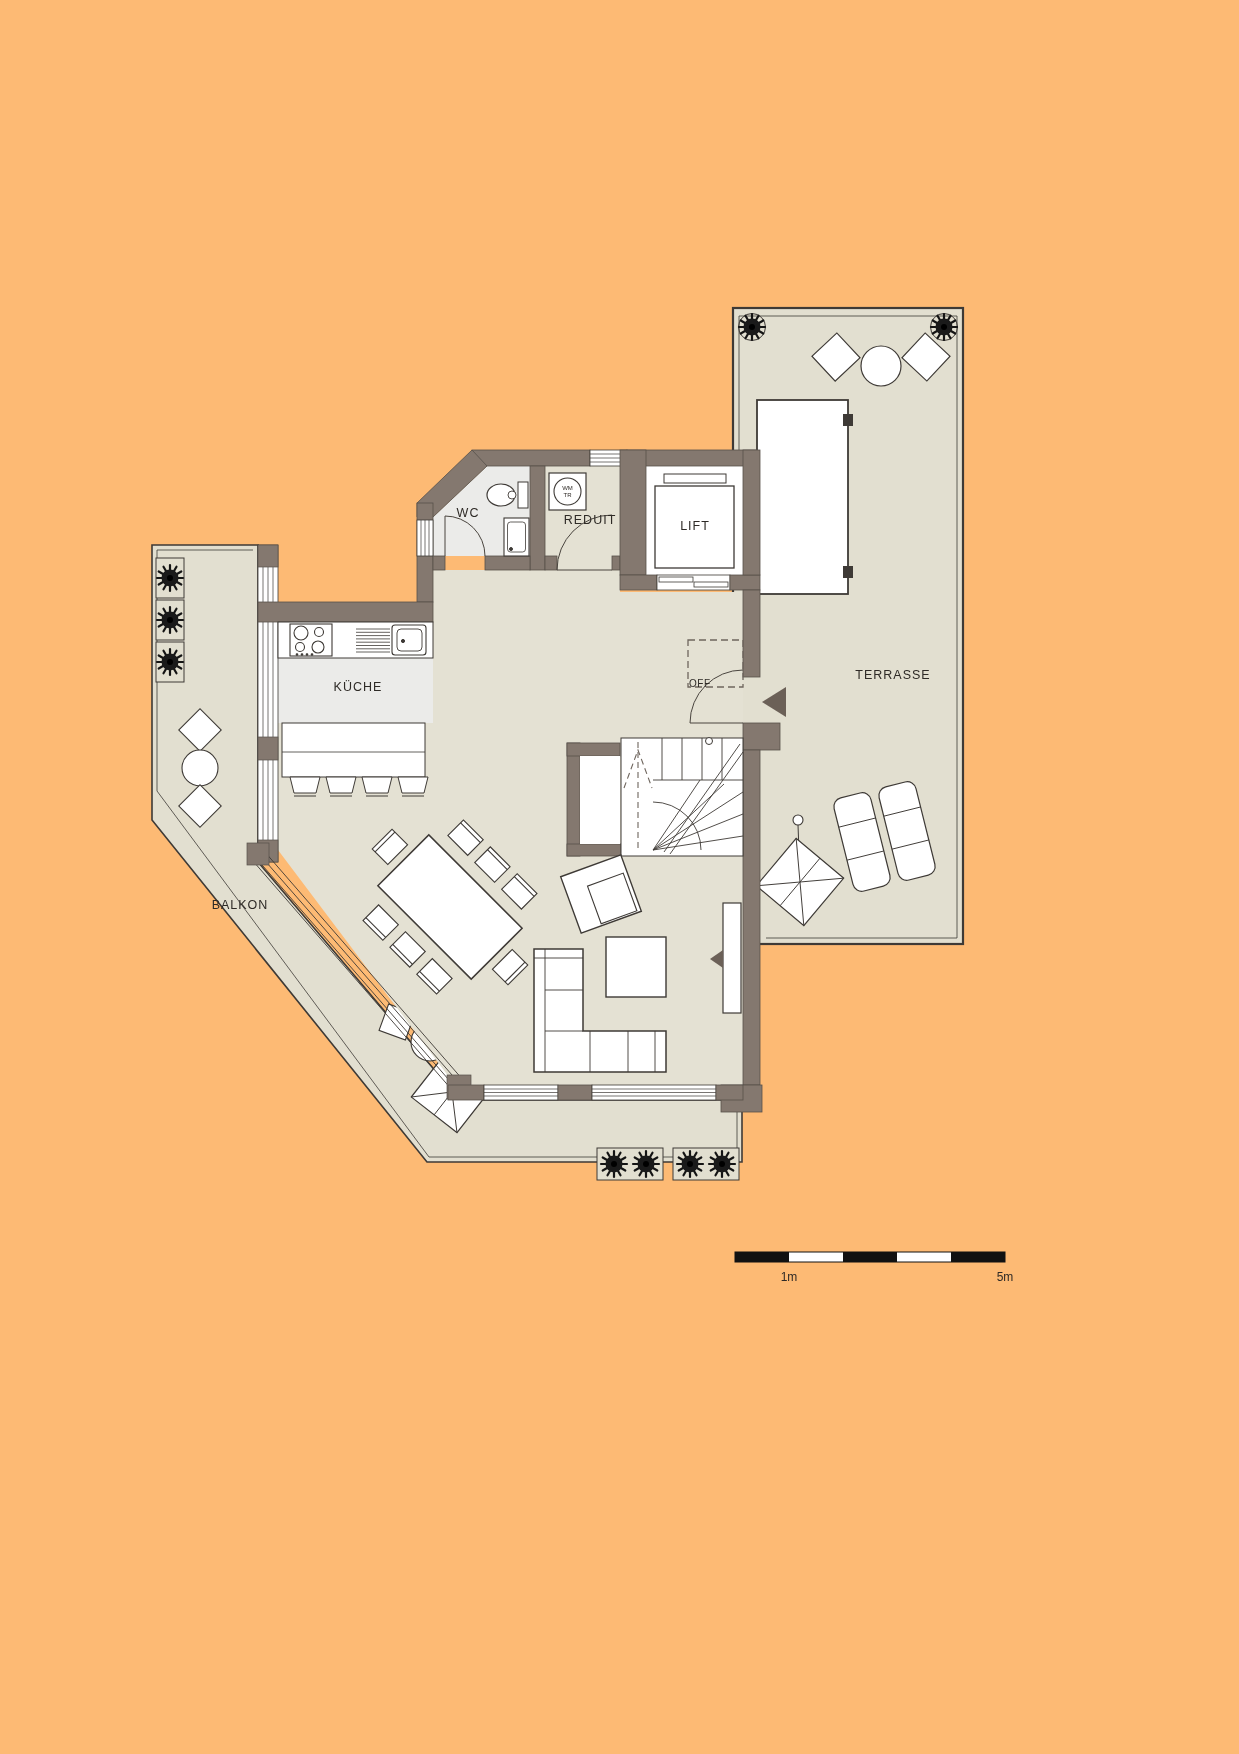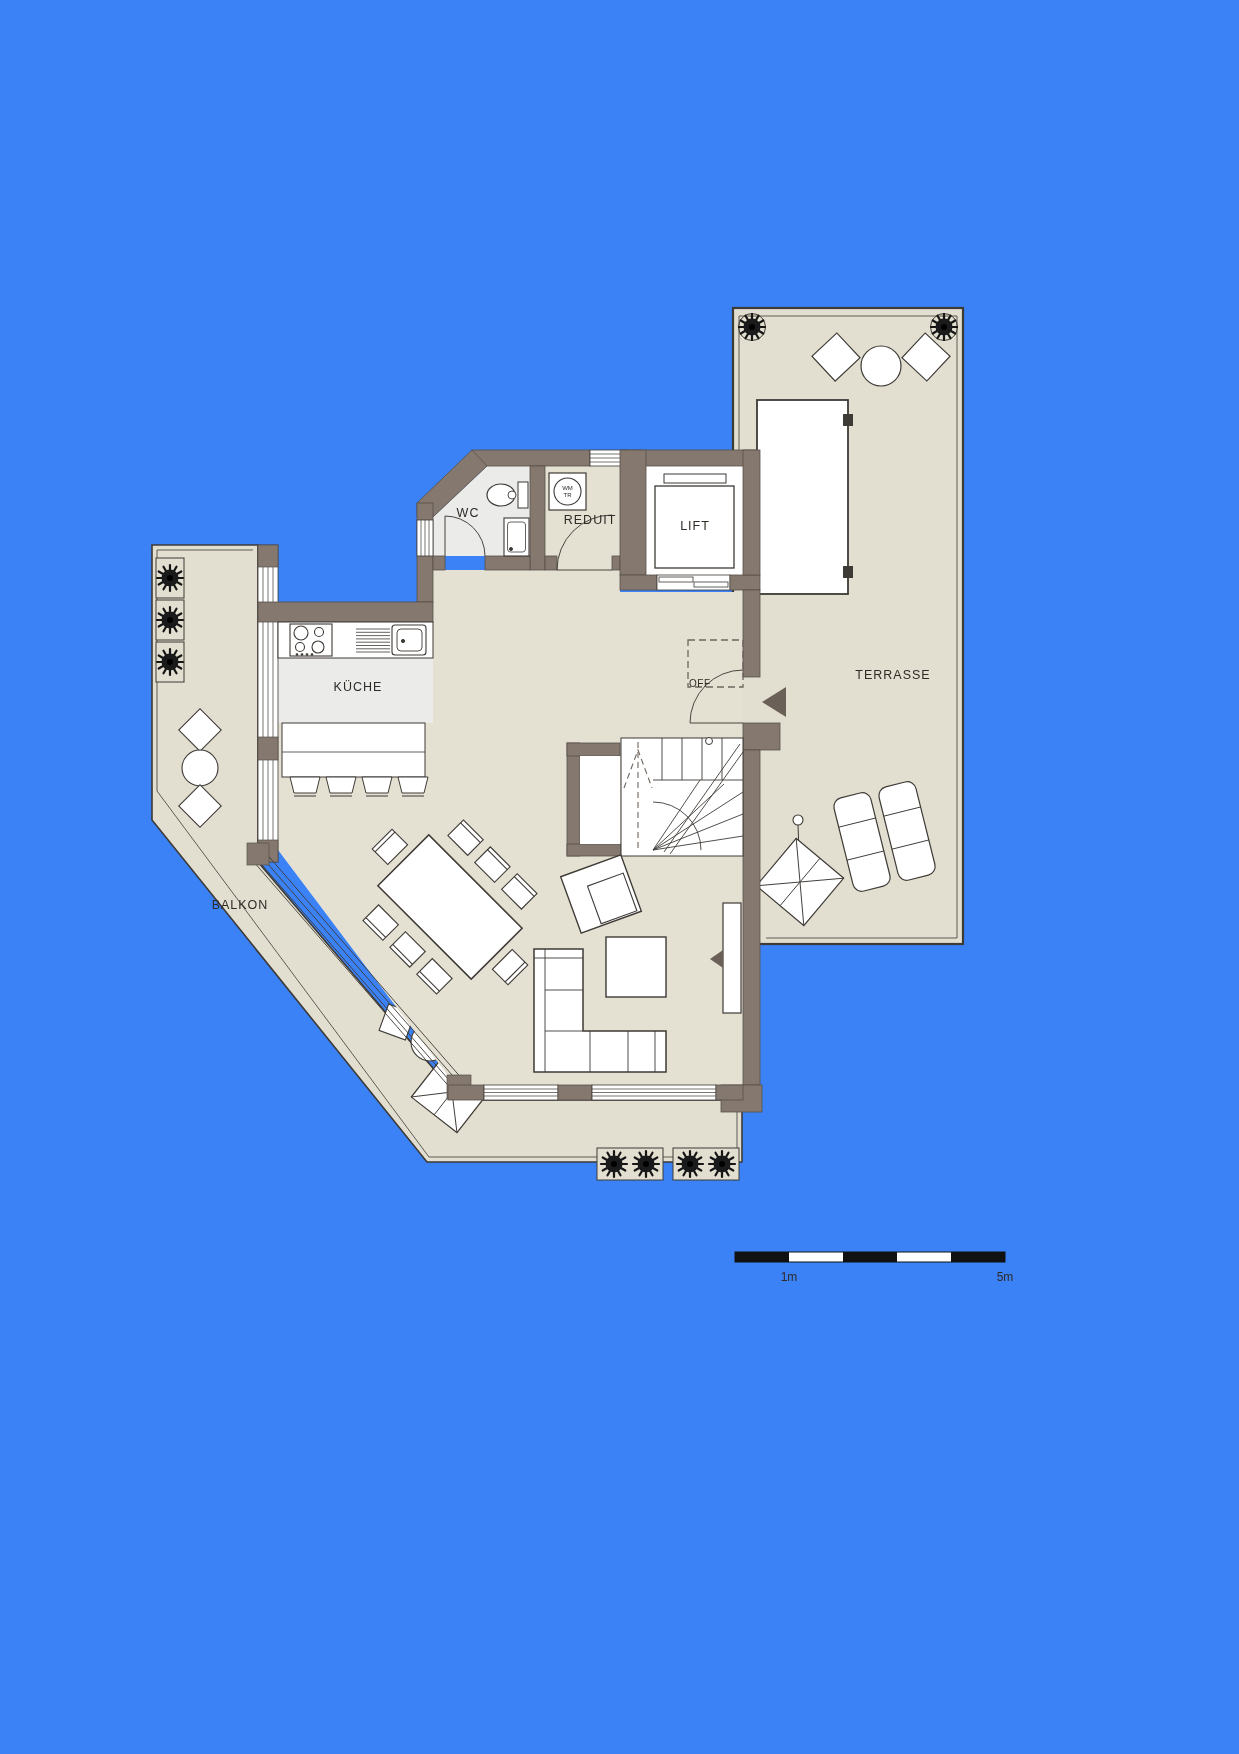--- a/index.html
+++ b/index.html
@@ -1,16 +1,16 @@
 <!DOCTYPE html>
 <html><head>
 <meta charset="utf-8">
 <style>
   html,body{margin:0;padding:0;background:#ffffff;}
-  .canvas{position:relative;width:1239px;height:1754px;background:#3b82f6;overflow:hidden;
+  .canvas{position:relative;width:1239px;height:1754px;background:#fdba74;overflow:hidden;
           font-family:"Liberation Sans", sans-serif;}
   svg{position:absolute;left:0;top:0;}
   text{fill:#2E2A26;font-family:"Liberation Sans", sans-serif;}
   .room-label{font-size:12.5px;letter-spacing:1px;}
   .small-label{font-size:10px;letter-spacing:0.5px;}
   .tiny-label{font-size:6px;letter-spacing:0;}
   .scale-label{font-size:12px;}
 </style>
 </head>
 <body>

